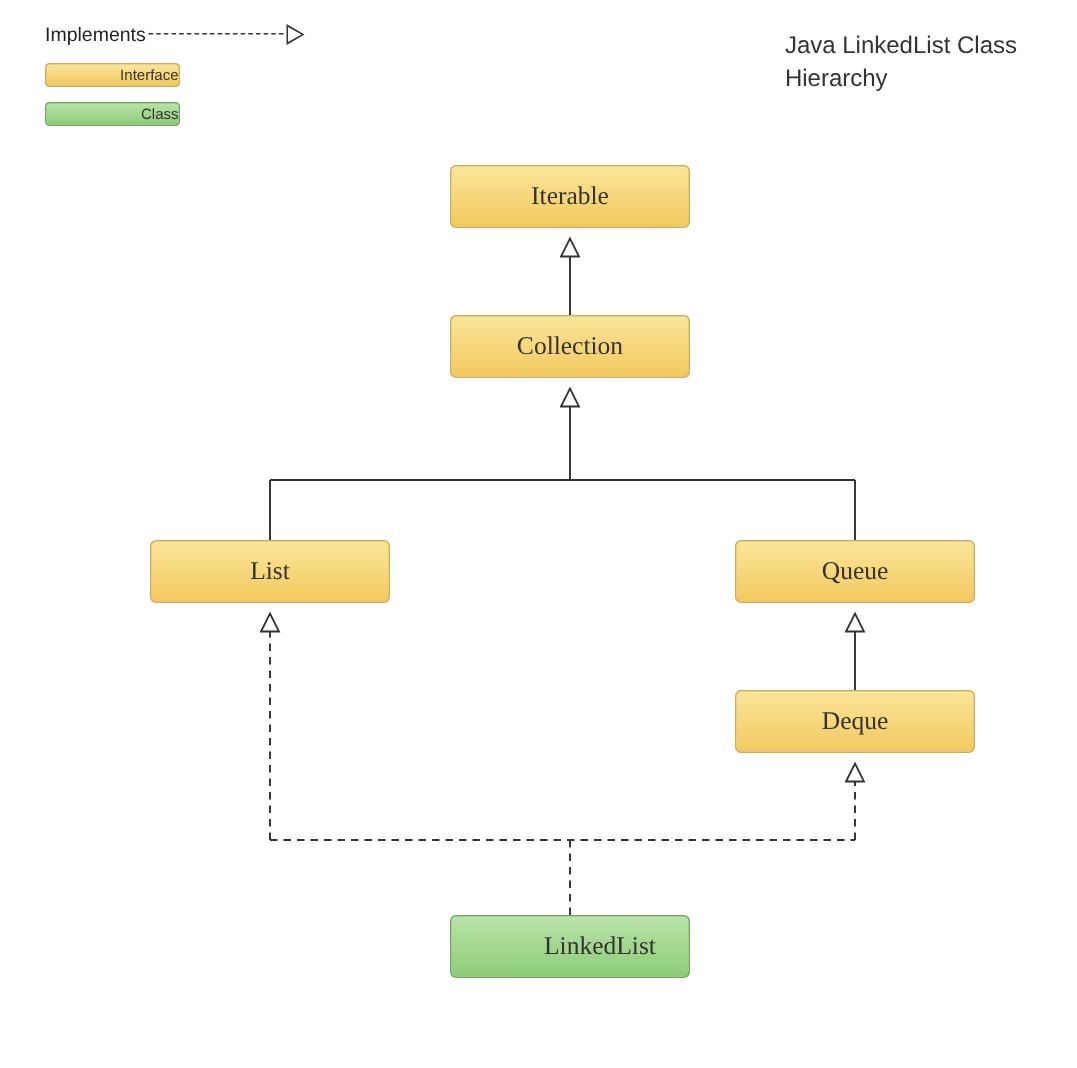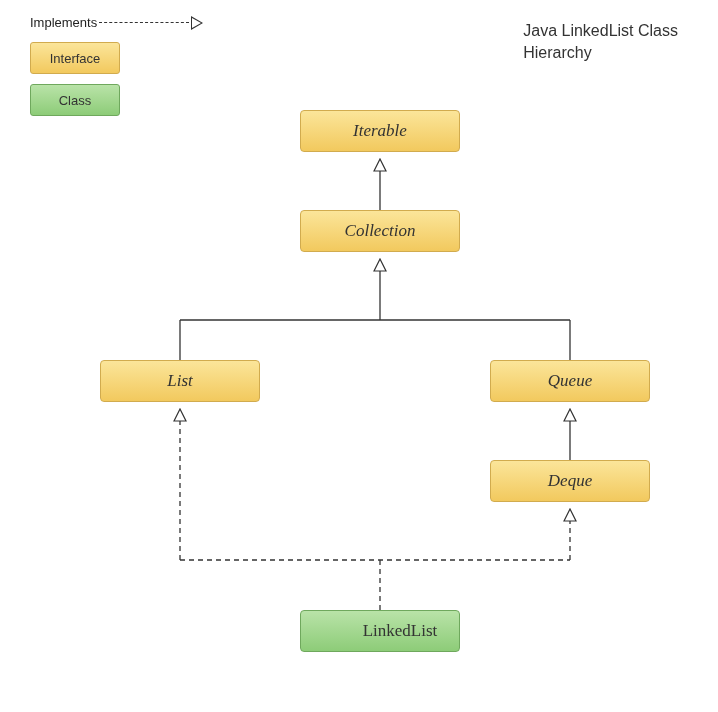--- a/index.html
+++ b/index.html
@@ -53,25 +53,25 @@
     border-left: 12px solid #333;
   }
   .open-tri-right::after {
     content: ""; position: absolute; left: -11px; top: -5px;
     width: 0; height: 0;
     border-top: 5px solid transparent;
     border-bottom: 5px solid transparent;
     border-left: 9px solid #fff;
   }
   .legend-box {
-    width: 90px; height: 32px;
+    width: 90px; height: 16px;
     border: 1px solid #c9a94e;
     border-radius: 3px;
-    display: flex; align-items: center; justify-content: center;
-    font-size: 13px;
+    display: flex; align-items: center; justify-content: flex-end;
+    font-size: 10px;
     color: #333;
     margin-bottom: 10px;
   }
   .box-interface {
     background: linear-gradient(#fbe59a, #f2c95e);
     border-color: #d1ab4e;
   }
   .box-class {
     background: linear-gradient(#b9e3a8, #8dcc78);
     border-color: #6fa85d;
@@ -84,21 +84,20 @@
     display: flex;
     align-items: center;
     justify-content: center;
     font-size: 17px;
     color: #333;
     border: 1px solid #caa84c;
   }
   .interface {
     background: linear-gradient(#fbe59a, #f2c95e);
     border-color: #d1ab4e;
-    font-style: italic;
   }
   .class {
     background: linear-gradient(#b9e3a8, #8dcc78);
     border-color: #6fa85d;
     padding-left: 40px;
   }
   svg.connectors {
     position: absolute;
     top: 0; left: 0;
     width: 718px; height: 712px;

